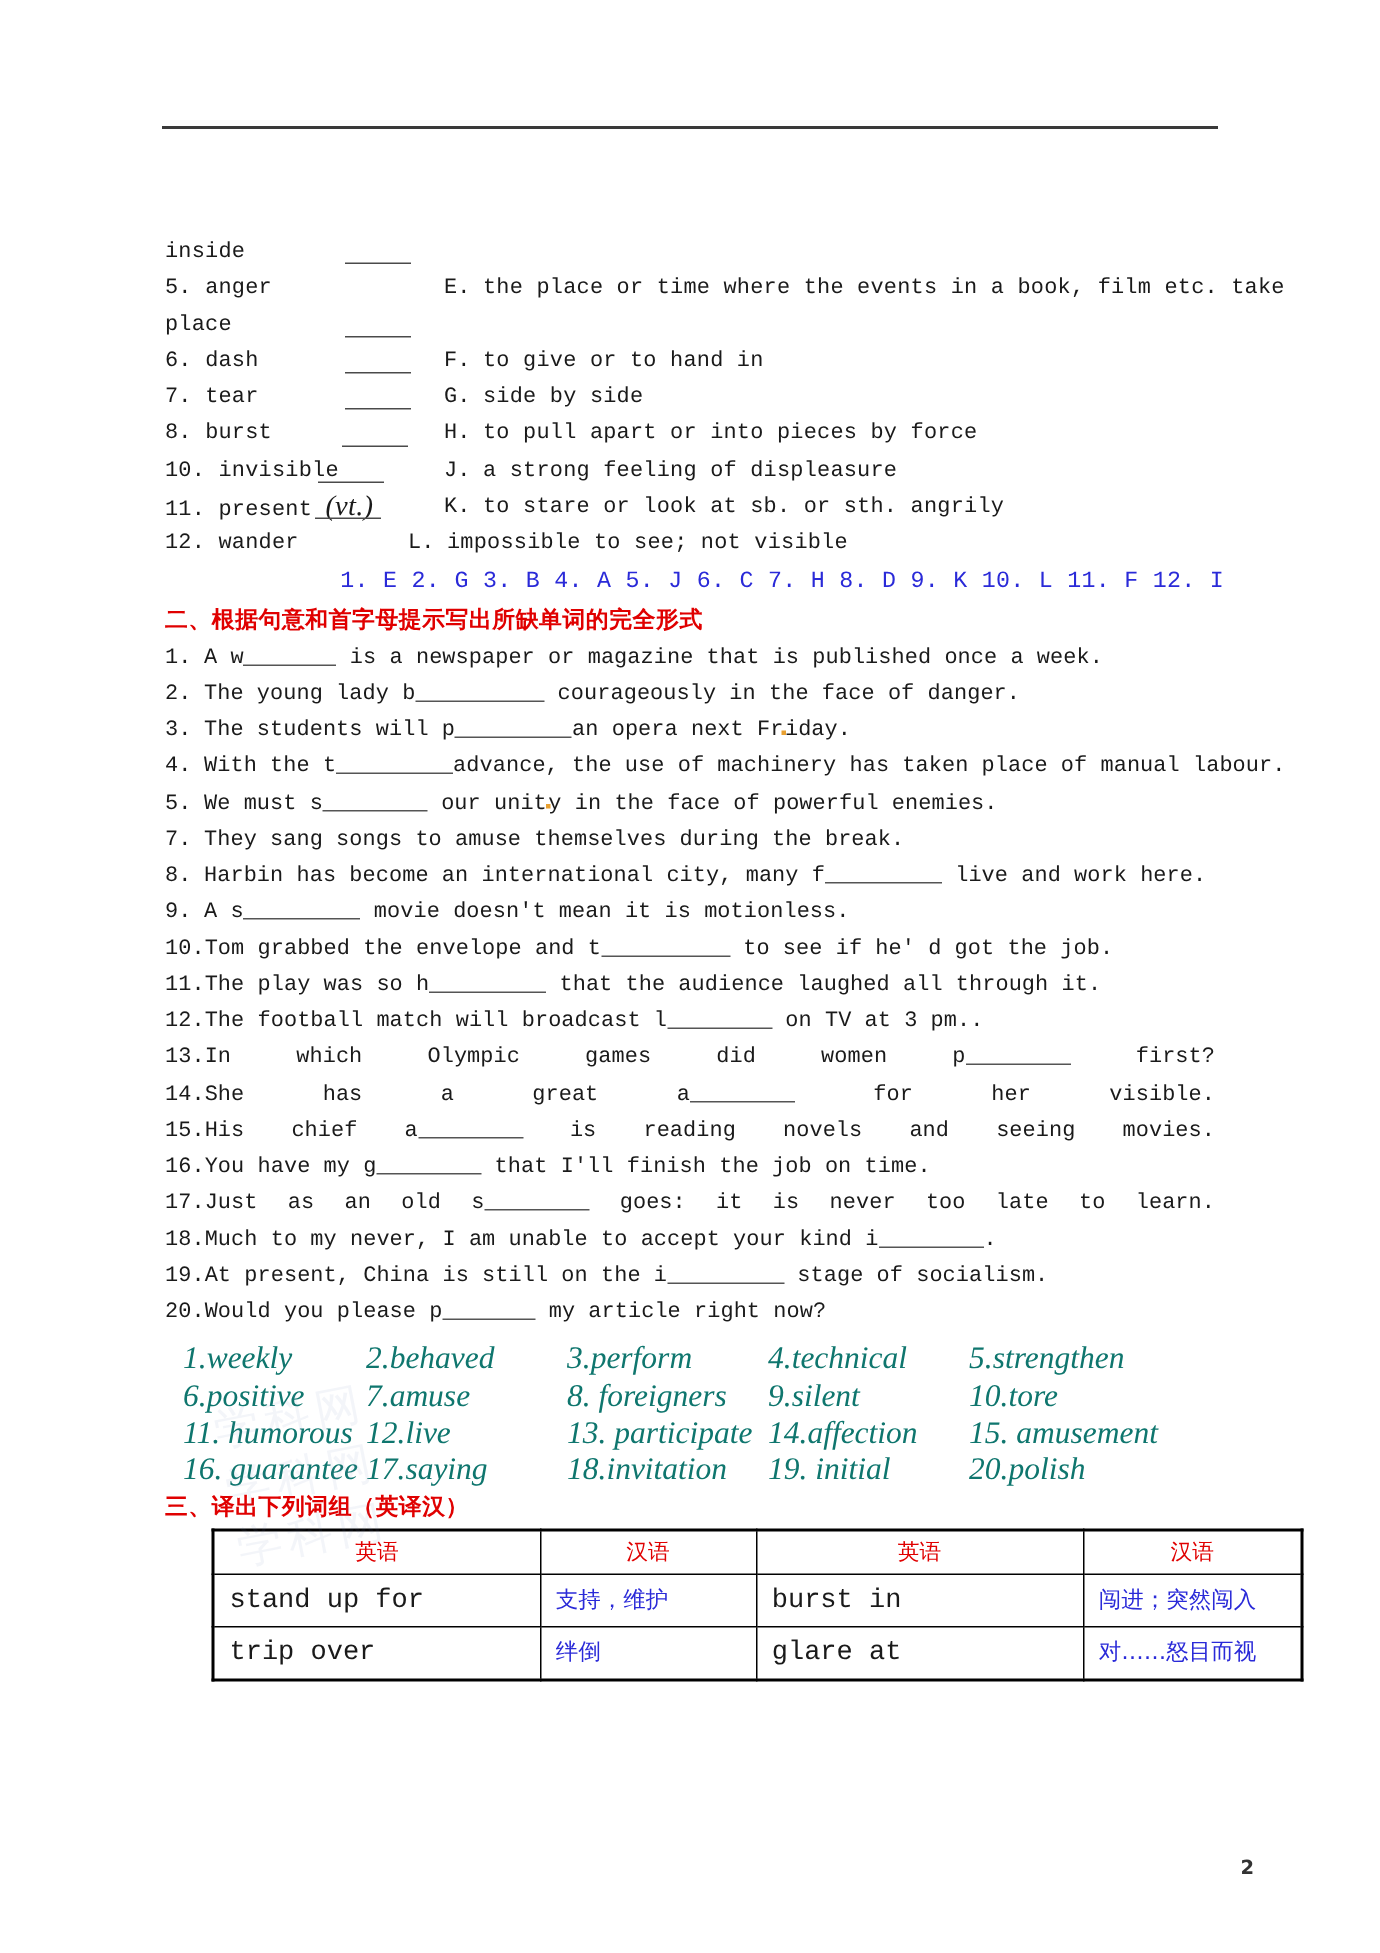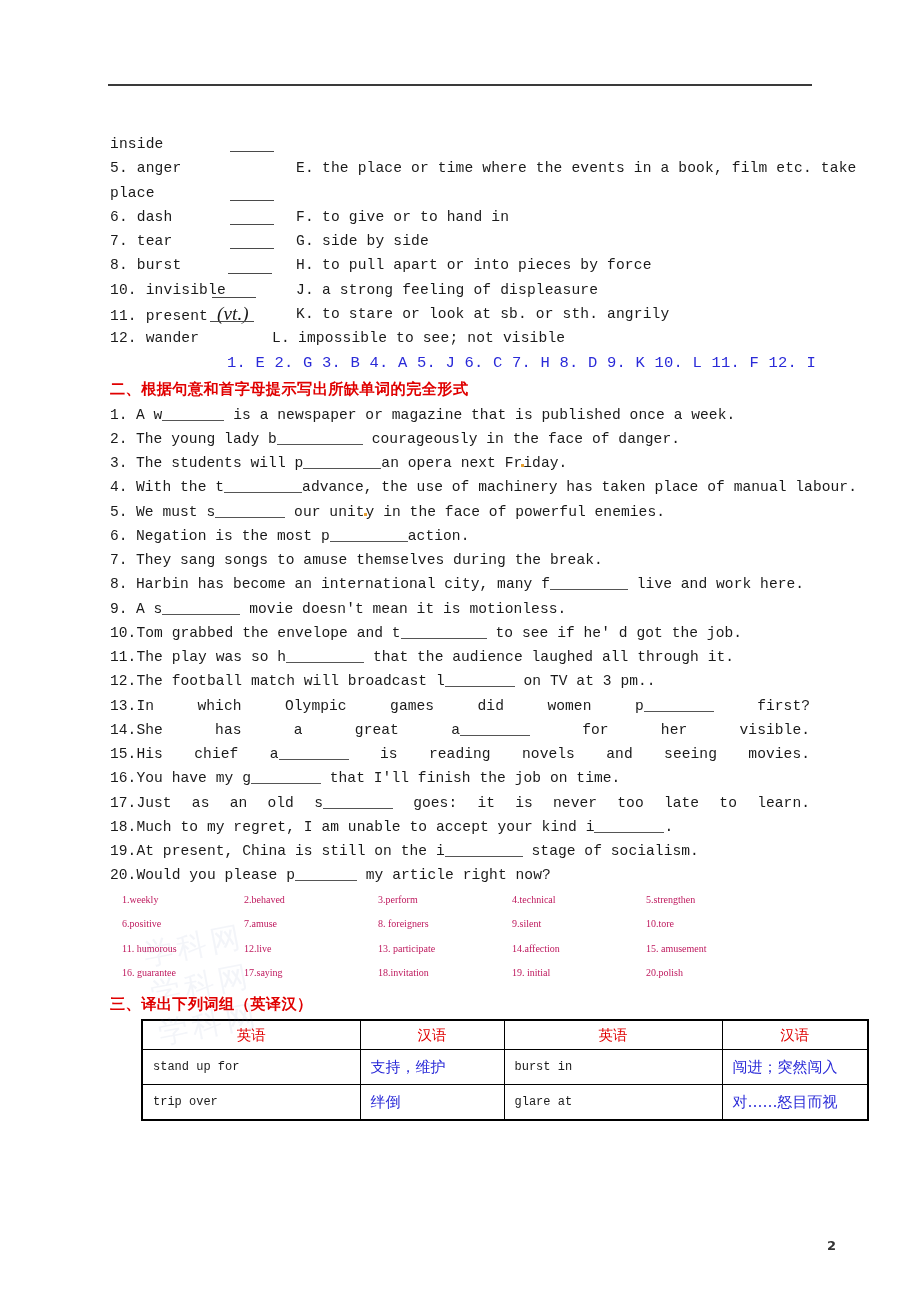--- a/index.html
+++ b/index.html
@@ -25,21 +25,21 @@
     top: 84px;
     width: 704px;
     height: 0;
     border-top: 2px solid #3a3a3a;
   }
 
   
   .content {
     position: absolute;
     left: 110px;
-    top: 132px;
+    top: 156px;
     width: 706px;
   }
 
   
   .match-block {
     font-family: "Liberation Mono", "DejaVu Sans Mono", monospace;
     font-size: 14.6px;
     line-height: 24.3px;
     letter-spacing: 0.15px;
     color: #1a1a1a;
@@ -157,23 +157,24 @@
     height: 3px;
     background: #e8a030;
     vertical-align: baseline;
     margin: 0 -1px;
   }
 
   
   .ans-grid {
     position: relative;
     font-family: "Liberation Serif", "DejaVu Serif", serif;
-    font-size: 10px;
-    color: #be185d;
+    font-size: 21px;
+    color: #0f766e;
     margin-top: 6px;
+    font-style: italic;
   }
   .ag-row {
     display: block;
     height: 24.6px;
     white-space: nowrap;
   }
   .ag-cell {
     display: inline-block;
     width: 134px;
     vertical-align: top;
@@ -206,21 +207,21 @@
     width: 726px;
     table-layout: fixed;
     border: 2px solid #000;
   }
   table.tt td {
     border: 1px solid #000;
     height: 34px;
     padding: 0 10px;
     vertical-align: middle;
     font-family: "Liberation Mono", "DejaVu Sans Mono", monospace;
-    font-size: 12px;
+    font-size: 18px;
     color: #1a1a1a;
   }
   table.tt tr.hdr td {
     text-align: center;
     height: 28px;
     font-family: "DejaVu Sans", "Liberation Sans", sans-serif;
     font-size: 14.5px;
     color: #e00000;
     padding: 0;
   }
@@ -301,21 +302,20 @@
       <div class="sent"><span class="num">1.</span><span>A w</span><span class="blank b6"></span><span> is a newspaper or magazine that is published once a week.</span></div>
 
       <div class="sent"><span class="num">2.</span><span>The young lady b</span><span class="blank b9"></span><span> courageously in the face of danger.</span></div>
 
       <div class="sent"><span class="num">3.</span>The students will p<span class="blank b8"></span>an opera next Fr<span class="sp-dot"></span>iday.</div>
 
       <div class="sent"><span class="num">4.</span><span>With the t</span><span class="blank b8"></span><span>advance, the use of machinery has taken place of manual labour.</span></div>
 
       <div class="sent"><span class="num">5.</span>We must s<span class="blank b7"></span> our unit<span class="sp-dot"></span>y in the face of powerful enemies.</div>
 
-      <div class="sent"><span class="num">6.</span><span>Negation is the most p</span><span class="blank b8"></span><span>action.</span></div>
 
       <div class="sent"><span class="num">7.</span><span>They sang songs to amuse themselves during the break.</span></div>
 
       <div class="sent"><span class="num">8.</span><span>Harbin has become an international city, many f</span><span class="blank b8"></span><span> live and work here.</span></div>
 
       <div class="sent"><span class="num">9.</span><span>A s</span><span class="blank b8"></span><span> movie doesn't mean it is motionless.</span></div>
 
       <div class="sent"><span class="num">10.</span><span>Tom grabbed the envelope and t</span><span class="blank b9"></span><span> to see if he' d got the job.</span></div>
 
       <div class="sent"><span class="num">11.</span><span>The play was so h</span><span class="blank b8"></span><span> that the audience laughed all through it.</span></div>
@@ -325,21 +325,21 @@
       <div class="sent just"><span class="num">13.</span><span>In which Olympic games did women p</span><span class="blank b7"></span><span> first?</span></div>
 
       <div class="sent just"><span class="num">14.</span><span>She has a great a</span><span class="blank b7"></span><span> for her visible.</span></div>
 
       <div class="sent just"><span class="num">15.</span><span>His chief a</span><span class="blank b7"></span><span> is reading novels and seeing movies.</span></div>
 
       <div class="sent"><span class="num">16.</span><span>You have my  g</span><span class="blank b7"></span><span> that I'll finish the job on time.</span></div>
 
       <div class="sent just"><span class="num">17.</span><span>Just as an old s</span><span class="blank b7"></span><span> goes: it is never too late to learn.</span></div>
 
-      <div class="sent"><span class="num">18.</span><span>Much to my regret, I am unable to accept your kind i</span><span class="blank b7"></span><span>.</span></div>
+      <div class="sent"><span class="num">18.</span><span>Much to my never, I am unable to accept your kind i</span><span class="blank b7"></span><span>.</span></div>
 
       <div class="sent"><span class="num">19.</span><span>At present, China is still on the i</span><span class="blank b8"></span><span> stage of socialism.</span></div>
 
       <div class="sent"><span class="num">20.</span><span>Would you please p</span><span class="blank b6"></span><span> my article right now?</span></div>
 
     </div>
 
     <div class="ans-grid">
       <div class="ag-row">
         <span class="ag-cell">1.weekly</span><span class="ag-cell">2.behaved</span><span class="ag-cell">3.perform</span><span class="ag-cell">4.technical</span><span class="ag-cell">5.strengthen</span>

